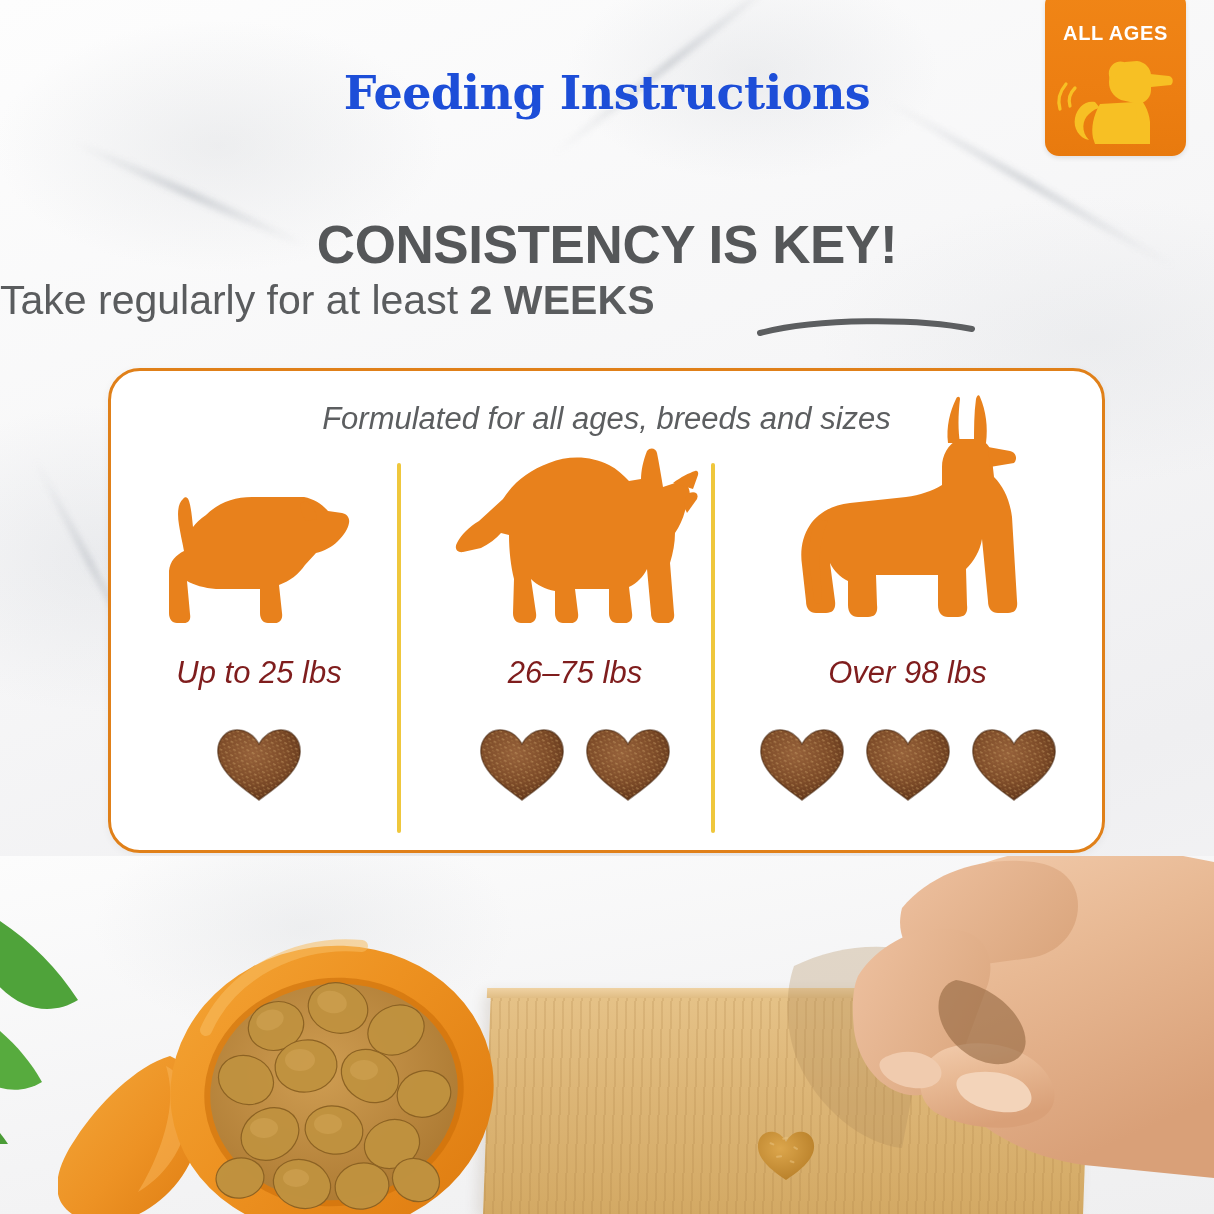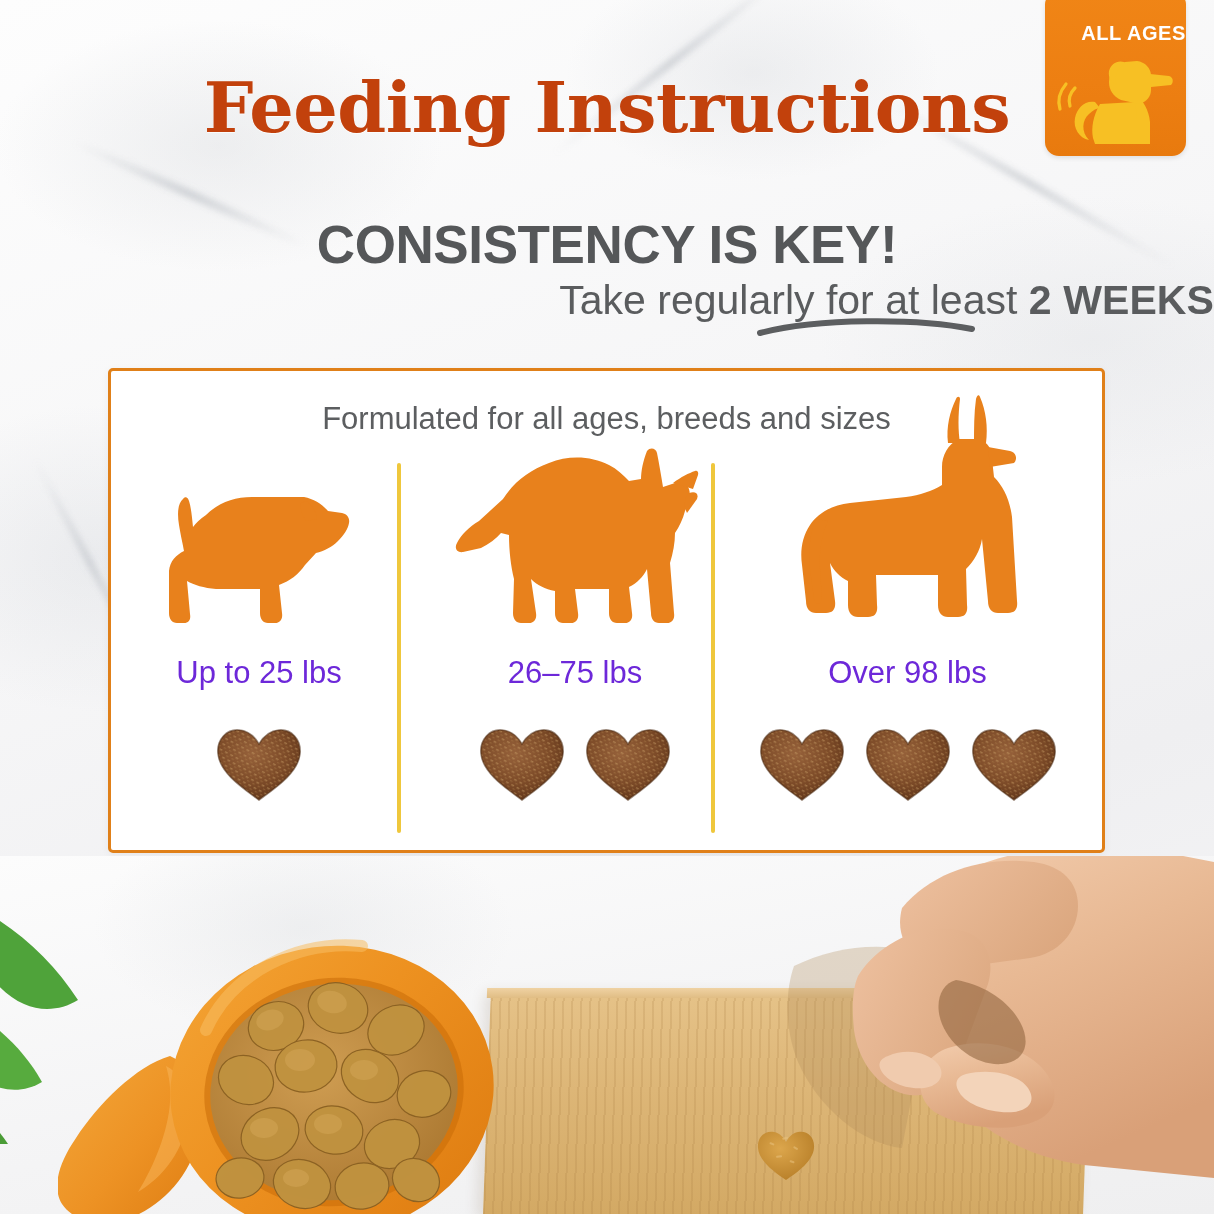--- a/index.html
+++ b/index.html
@@ -30,73 +30,74 @@
     filter:blur(3px);
     border-radius:50%;
   }
 
   
   .title {
     position:absolute; left:0; right:0; top:66px;
     text-align:center;
     font-family:"DejaVu Serif", serif;
     font-weight:700;
-    font-size:70px;
+    font-size:46px;
     letter-spacing:-0.5px;
-    color:#c2410c;
+    color:#1d4ed8;
     text-shadow:0 1px 0 rgba(255,255,255,.7);
   }
 
   
   .badge {
     position:absolute;
     left:1045px; top:-6px;
     width:141px; height:162px;
     background:linear-gradient(180deg,#f08516 0%, #ed7f12 55%, #e87a0e 100%);
     border-radius:10px 10px 14px 14px;
     box-shadow:0 2px 5px rgba(0,0,0,.10);
     overflow:hidden;
   }
   .badge-text {
     position:absolute; left:0; right:0; top:28px;
-    text-align:right;
+    text-align:center;
     color:#ffffff;
     font-weight:700;
     font-size:20px;
     letter-spacing:.6px;
   }
   .badge-dog { position:absolute; left:6px; top:52px; width:130px; height:105px; }
 
   
   .head1 {
     position:absolute; left:0; right:0; top:202px;
     text-align:center;
     font-weight:700; font-size:53px; letter-spacing:-0.4px;
     color:#555759;
     margin-top:12px;
   }
   .head2 {
     position:absolute; left:0; right:0; top:277px;
-    text-align:right;
+    text-align:left;
     font-size:41px;
     color:#5a5c5e;
     white-space:nowrap;
   }
   .head2 .strong { font-weight:700; letter-spacing:.1px; }
   .swoosh { position:absolute; left:757px; top:312px; width:218px; height:26px; }
 
   
   .card {
     position:absolute;
     left:108px; top:368px;
     width:997px; height:485px;
     background:rgba(255,255,255,.97);
     border:3px solid #e08019;
-    border-radius:5px;
+    border-radius:32px;
     box-shadow:0 2px 8px rgba(0,0,0,.05);
+    font-style:italic;
   }
   .card-sub {
     position:absolute; left:0; right:0; top:30px;
     text-align:center;
     font-size:31px; color:#5c5e60;
   }
   .divider {
     position:absolute; top:92px;
     width:4px; height:370px;
     background:#efc73c;
@@ -111,21 +112,21 @@
   .col-c { left:604px; width:385px; }
 
   .dogwrap { position:absolute; left:0; right:0; display:flex; justify-content:center; align-items:flex-end; }
   .col-a .dogwrap { bottom:208px; height:160px; }
   .col-b .dogwrap { bottom:208px; height:200px; }
   .col-c .dogwrap { bottom:208px; height:240px; }
 
   .weight {
     position:absolute; left:0; right:0; bottom:152px;
     text-align:center;
-    font-size:31px; color:#6d28d9;
+    font-size:31px; color:#7f1d1d;
   }
 
   .kibbles {
     position:absolute; left:0; right:0; bottom:40px;
     display:flex; justify-content:center; align-items:center; gap:14px;
   }
   .kibble { width:92px; height:80px; }
 
   
   .photo { position:absolute; left:0; top:856px; width:1214px; height:358px; overflow:hidden; }

